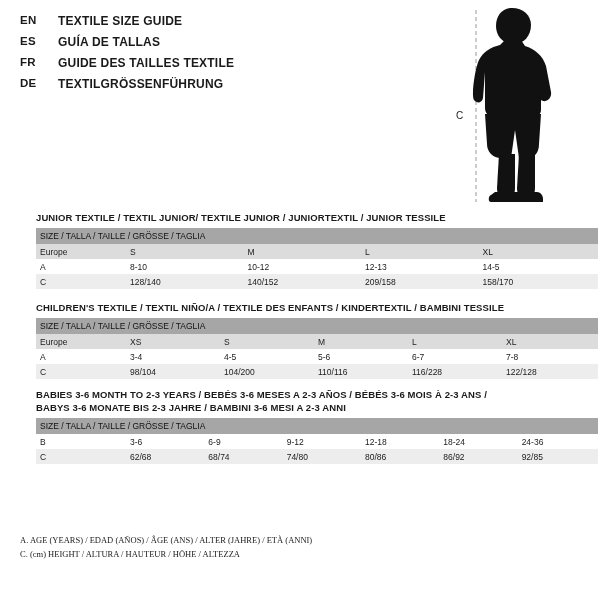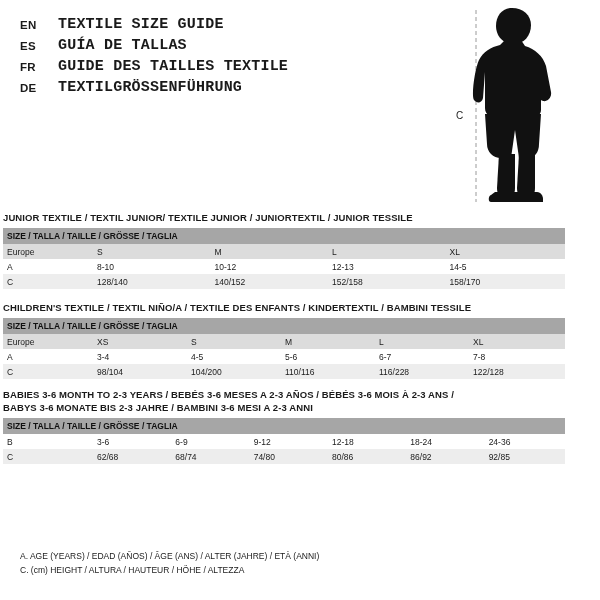--- a/index.html
+++ b/index.html
@@ -23,37 +23,36 @@
 
   
   .header {
     position: absolute;
     top: 14px;
     left: 20px;
     width: 420px;
   }
   .header-row {
     display: flex;
-    align-items: center;
+    align-items: flex-start;
     height: 21px;
   }
   .lang-code {
     width: 38px;
     font-size: 11.5px;
     font-weight: bold;
     letter-spacing: 0.3px;
     color: #1a1a1a;
   }
   .lang-title {
-    font-size: 15px;
+    font-size: 12px;
     font-weight: bold;
     letter-spacing: 0.2px;
     color: #1a1a1a;
     text-transform: uppercase;
-    font-family: Liberation Mono, monospace;
   }
 
   
   .figure {
     position: absolute;
     top: 6px;
     left: 455px;
     width: 130px;
     height: 200px;
   }
@@ -65,21 +64,21 @@
     left: 1px;
     top: 104px;
     font-size: 10px;
     color: #1a1a1a;
   }
 
   
   .tables {
     position: absolute;
     top: 212px;
-    left: 3px;
+    left: 36px;
     width: 562px;
   }
   .section-title {
     font-size: 9.5px;
     font-weight: bold;
     color: #1a1a1a;
     letter-spacing: 0.1px;
     margin: 0 0 4px 0;
     line-height: 12px;
   }
@@ -101,21 +100,21 @@
     height: 15px;
     vertical-align: middle;
     color: #1a1a1a;
     font-weight: normal;
   }
   tr.head-row {
     background: #a6a6a6;
   }
   tr.head-row th {
     font-size: 8.5px;
-    font-weight: bold;
+    font-weight: normal;
     padding-left: 4px;
     color: #111;
     height: 16px;
   }
   tr.sub-row {
     background: #dcdcdc;
   }
   tr.data-row {
     background: #ffffff;
   }
@@ -129,22 +128,23 @@
   td.val {
     padding-left: 2px;
   }
   .spacer-8 { height: 10px; }
   .spacer-12 { height: 13px; }
 
   
   .legend {
     position: absolute;
     left: 20px;
-    top: 549px;
+    top: 533px;
     width: 560px;
+    font-family: Liberation Serif, serif;
   }
   .legend div {
     font-size: 8.5px;
     line-height: 14px;
     color: #1a1a1a;
   }
 </style>
 </head>
 <body>
 
@@ -227,21 +227,21 @@
             <td class="label-cell">A</td>
             <td class="val">8-10</td>
             <td class="val">10-12</td>
             <td class="val">12-13</td>
             <td class="val">14-5</td>
           </tr>
           <tr class="data-row shaded">
             <td class="label-cell">C</td>
             <td class="val">128/140</td>
             <td class="val">140/152</td>
-            <td class="val">152/158</td>
+            <td class="val">209/158</td>
             <td class="val">158/170</td>
           </tr>
         </tbody>
       </table>
     </div>
 
     <div class="spacer-12"></div>
 
     <div>
       <div class="section-title">CHILDREN'S TEXTILE / TEXTIL NIÑO/A / TEXTILE DES ENFANTS / KINDERTEXTIL / BAMBINI TESSILE</div>

